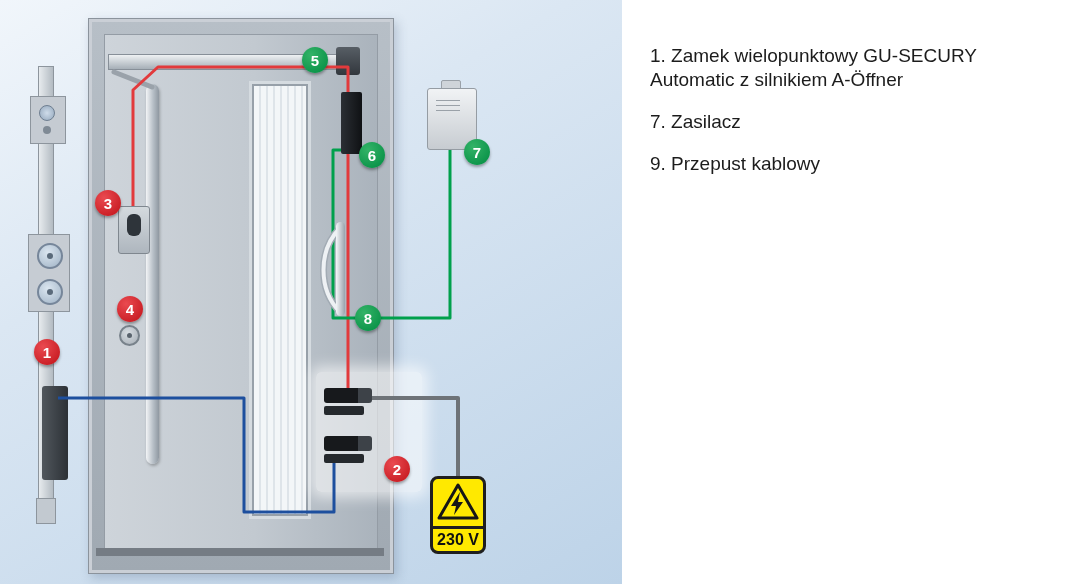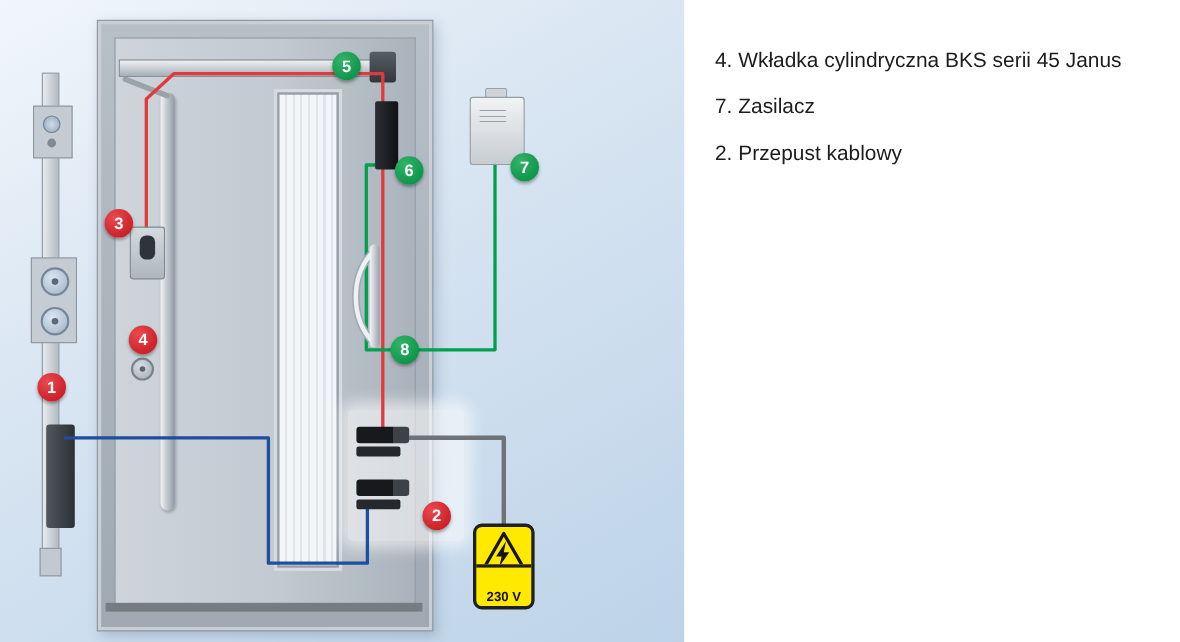--- a/index.html
+++ b/index.html
@@ -73,21 +73,21 @@
           background:linear-gradient(180deg,#d4dade,#aeb6be);border:1px solid #7f878f;}
   .reader-sensor{position:absolute;left:8px;top:7px;width:14px;height:22px;border-radius:6px;background:#2e343a;}
   .cylinder{left:119px;top:325px;width:17px;height:17px;border-radius:50%;
             background:radial-gradient(circle at 40% 35%,#d7dde2,#a5adb5);border:2px solid #78828b;}
   .cylinder .dot{position:absolute;left:6px;top:6px;width:5px;height:5px;border-radius:50%;background:#59636d;}
 
   .sign-230{left:430px;top:476px;width:56px;height:78px;border:3px solid #1f1f1f;border-radius:8px;
             background:#ffe900;display:flex;flex-direction:column;align-items:center;box-sizing:border-box;}
   .sign-230 svg{margin-top:3px;}
   .sign-label{margin-top:auto;width:100%;border-top:3px solid #1f1f1f;text-align:center;
-              font-weight:bold;font-size:12px;color:#111;padding:19px 0 2px;}
+              font-weight:bold;font-size:16px;color:#111;padding:2px 0 2px;}
 
   .badge{position:absolute;width:26px;height:26px;border-radius:50%;display:flex;align-items:center;
          justify-content:center;color:#fff;font-weight:bold;font-size:15px;
          box-shadow:0 2px 3px rgba(0,0,0,.35);}
   .badge.red{background:radial-gradient(circle at 35% 30%,#ea4a50,#c01118);}
   .badge.green{background:radial-gradient(circle at 35% 30%,#33b367,#008b41);}
 
   
   .legend{flex:1;background:#fff;padding:44px 16px 0 28px;box-sizing:border-box;}
   .legend-item{font-size:19px;line-height:24px;color:#1c1c1c;margin:0 0 18px 0;white-space:pre-line;}
@@ -173,18 +173,19 @@
     <div class="badge red" style="left:384px;top:456px;">2</div>
     <div class="badge red" style="left:95px;top:190px;">3</div>
     <div class="badge red" style="left:117px;top:296px;">4</div>
     <div class="badge green" style="left:302px;top:47px;">5</div>
     <div class="badge green" style="left:359px;top:142px;">6</div>
     <div class="badge green" style="left:464px;top:139px;">7</div>
     <div class="badge green" style="left:355px;top:305px;">8</div>
   </div>
 
   <div class="legend">
-    <p class="legend-item">4. Wkładka cylindryczna BKS serii 45 Janus</p>
+    <p class="legend-item">1. Zamek wielopunktowy GU-SECURY
+Automatic z silnikiem A-Öffner</p>
     <p class="legend-item">7. Zasilacz</p>
-    <p class="legend-item">2. Przepust kablowy</p>
+    <p class="legend-item">9. Przepust kablowy</p>
   </div>
 
 </div>
 
 </body></html>

